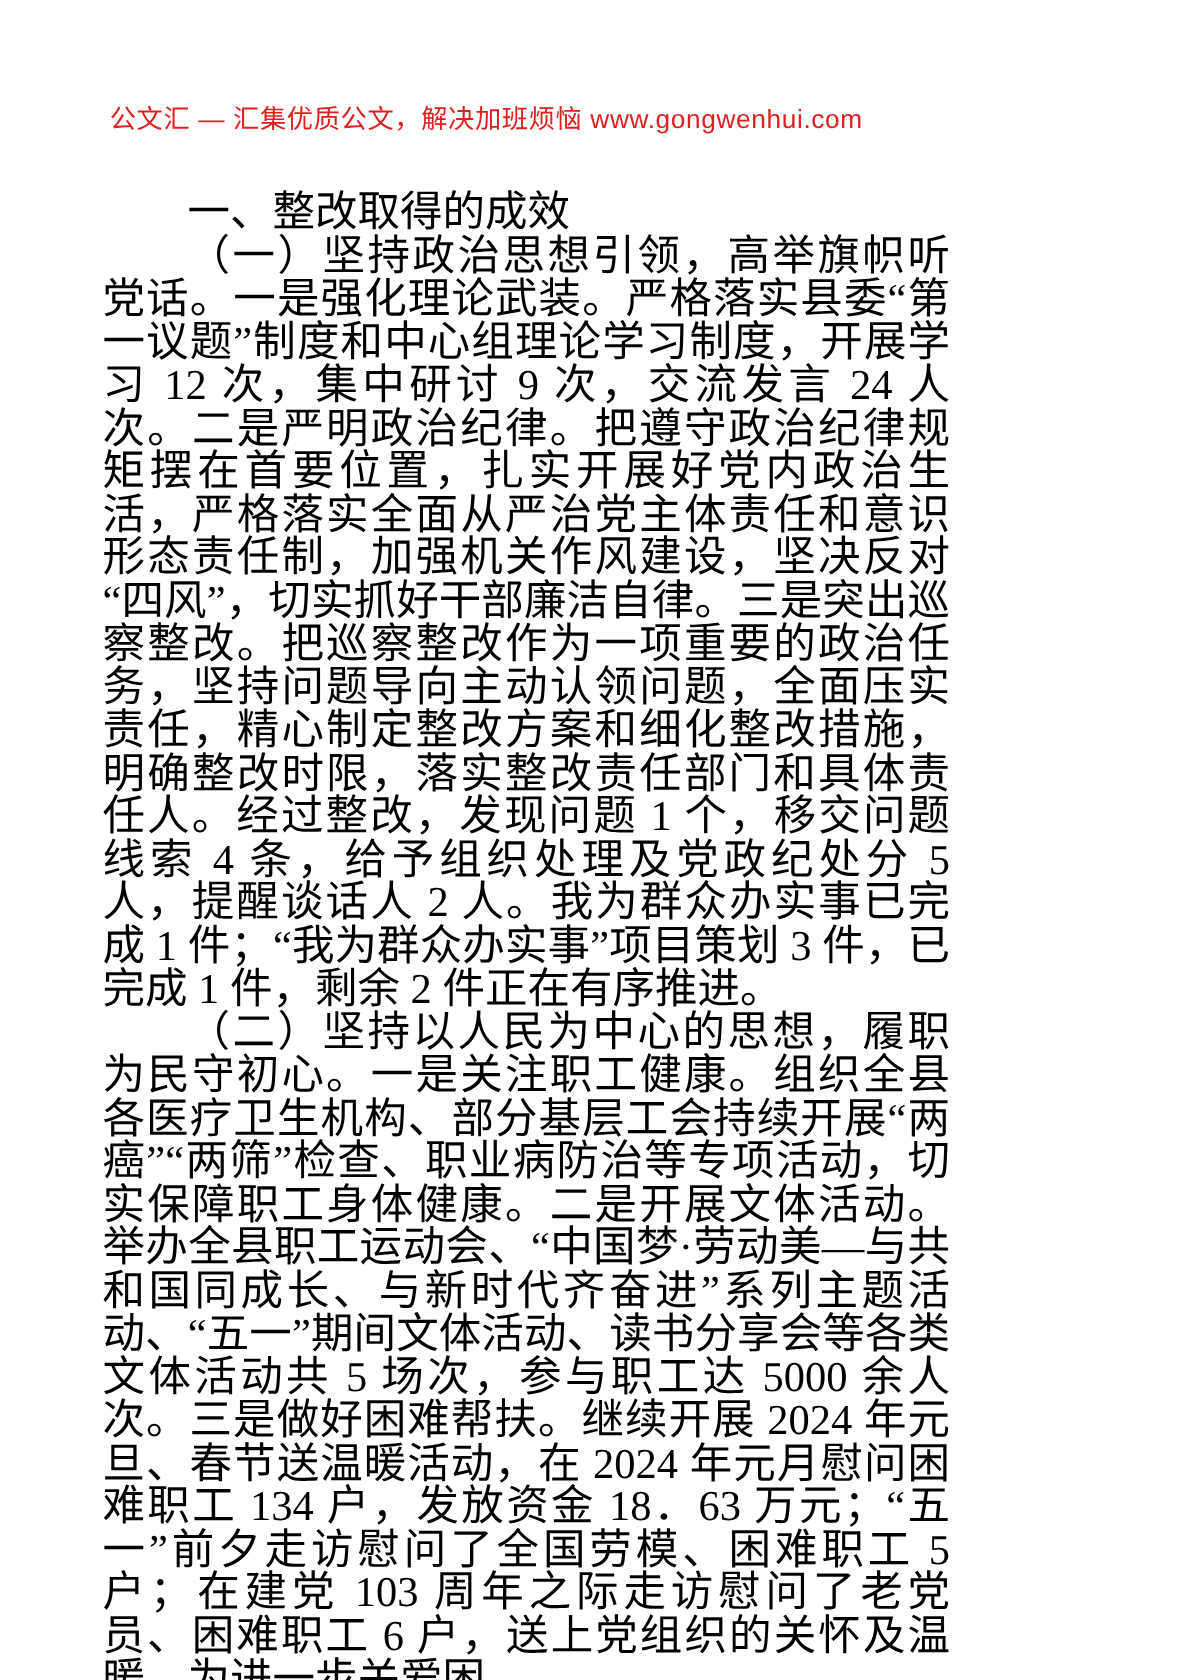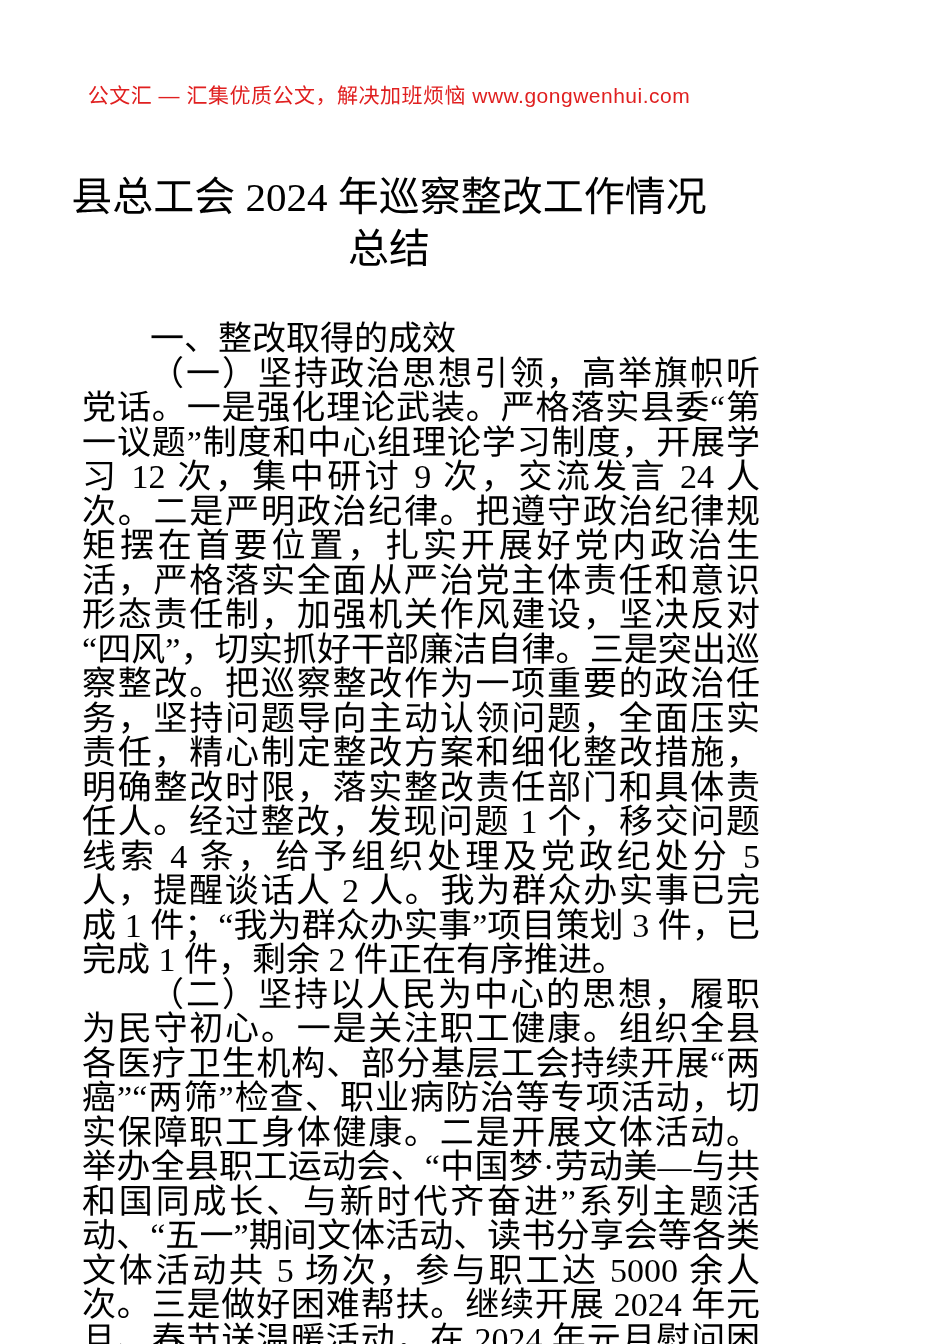--- a/index.html
+++ b/index.html
@@ -55,21 +55,20 @@
     font-weight: 400;
   }
 </style>
 </head>
 <body>
 
 <div class="page">
 
   <div class="site-banner" style="color: rgb(224, 32, 32);">公文汇 — 汇集优质公文，解决加班烦恼 www.gongwenhui.com</div>
 
-  <h1 class="doc-title">县总工会 2024 年巡察整改工作情况总结</h1>
 
   <div class="doc-body">
     <p class="section-heading">一、整改取得的成效</p>
     <p>（一）坚持政治思想引领，高举旗帜听党话。一是强化理论武装。严格落实县委“第一议题”制度和中心组理论学习制度，开展学习 12 次，集中研讨 9 次，交流发言 24 人次。二是严明政治纪律。把遵守政治纪律规矩摆在首要位置，扎实开展好党内政治生活，严格落实全面从严治党主体责任和意识形态责任制，加强机关作风建设，坚决反对“四风”，切实抓好干部廉洁自律。三是突出巡察整改。把巡察整改作为一项重要的政治任务，坚持问题导向主动认领问题，全面压实责任，精心制定整改方案和细化整改措施，明确整改时限，落实整改责任部门和具体责任人。经过整改，发现问题 1 个，移交问题线索 4 条，给予组织处理及党政纪处分 5 人，提醒谈话人 2 人。我为群众办实事已完成 1 件；“我为群众办实事”项目策划 3 件，已完成 1 件，剩余 2 件正在有序推进。</p>
     <p>（二）坚持以人民为中心的思想，履职为民守初心。一是关注职工健康。组织全县各医疗卫生机构、部分基层工会持续开展“两癌”“两筛”检查、职业病防治等专项活动，切实保障职工身体健康。二是开展文体活动。举办全县职工运动会、“中国梦·劳动美—与共和国同成长、与新时代齐奋进”系列主题活动、“五一”期间文体活动、读书分享会等各类文体活动共 5 场次，参与职工达 5000 余人次。三是做好困难帮扶。继续开展 2024 年元旦、春节送温暖活动，在 2024 年元月慰问困难职工 134 户，发放资金 18．63 万元；“五一”前夕走访慰问了全国劳模、困难职工 5 户；在建党 103 周年之际走访慰问了老党员、困难职工 6 户，送上党组织的关怀及温暖。为进一步关爱困</p>
   </div>
 
 </div>
 
 </body></html>

